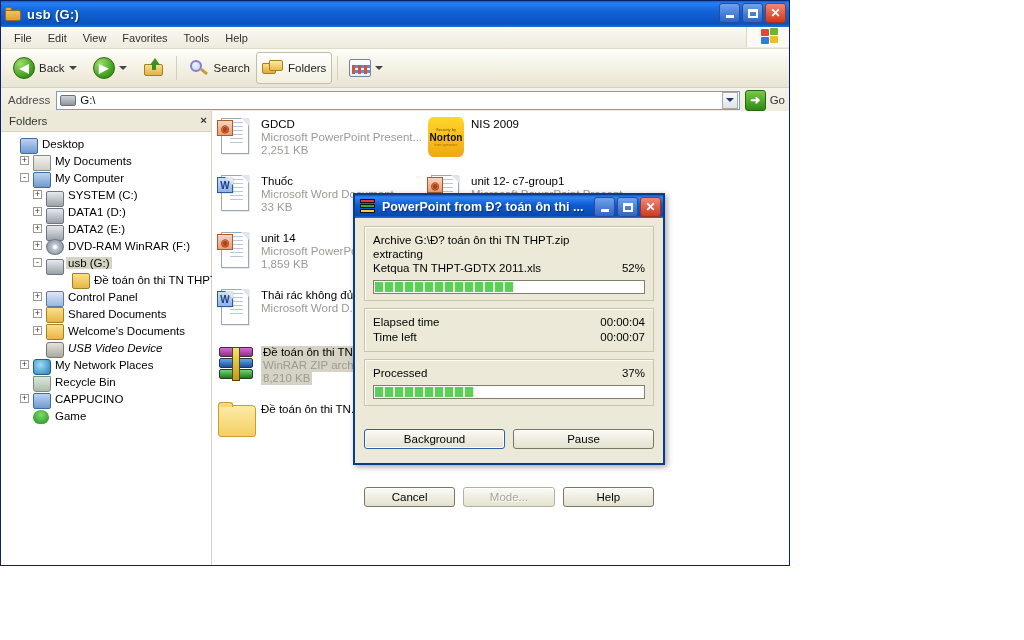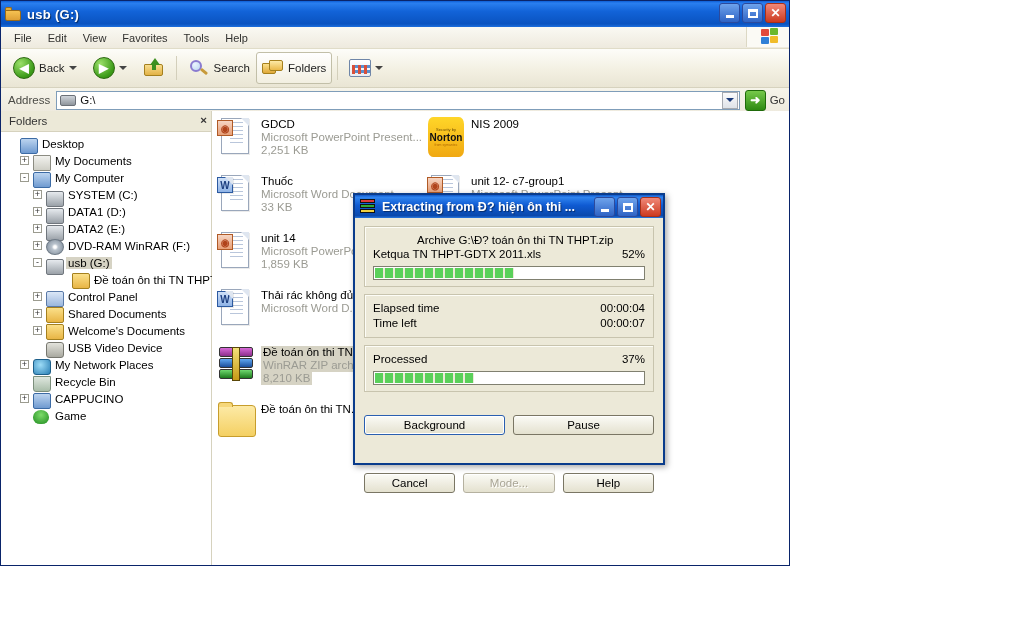--- a/index.html
+++ b/index.html
@@ -139,21 +139,21 @@
   .rtitle-icon i{position:absolute;left:1px;width:15px;height:4px;border:1px solid #111;box-sizing:border-box;}
   .rtitle-icon i.a{top:0;background:#e03a3a;}
   .rtitle-icon i.b{top:5px;background:#33aa33;}
   .rtitle-icon i.c{top:10px;background:#f0d040;}
   .rtitle-txt{color:#fff;font-size:12.5px;font-weight:bold;text-shadow:1px 1px 1px rgba(0,0,0,.45);}
   .rbtns{position:absolute;right:2px;top:2px;display:flex;gap:2px;}
 
   .rbody{padding:8px 9px 0 9px;}
   .panel{background:#ece9d8;border:1px solid #c8c4ae;box-shadow:inset 1px 1px 0 #fdfdf7;padding:6px 8px;
          box-sizing:border-box;margin-bottom:7px;}
-  .ptext{font-size:11.5px;color:#000;line-height:14px;white-space:nowrap;margin-left:44px;}
+  .ptext{font-size:11.5px;color:#000;line-height:14px;white-space:nowrap;}
   .prow{display:flex;justify-content:space-between;font-size:11.5px;color:#000;line-height:15px;}
   .pbar{height:14px;background:#fff;border:1px solid #808070;margin-top:4px;position:relative;box-sizing:border-box;
         padding:1px;}
   .pfill{height:100%;background:repeating-linear-gradient(to right,#5ad05a 0 8px,#ece9d8 8px 10px);}
 
   .btnrow{display:flex;gap:8px;padding:16px 9px;margin-bottom:6px;}
   .btn{flex:1;height:20px;background:linear-gradient(#fbfbf6,#e4e1cf);border:1px solid #7a7664;border-radius:3px;
        font-size:11.5px;color:#000;display:flex;align-items:center;justify-content:center;box-sizing:border-box;
        box-shadow:inset 0 1px 0 #fff;}
   .btn.focus{border:1px solid #2a5fb0;box-shadow:inset 0 0 0 1px #fff,inset 0 1px 0 #fff;}
@@ -346,21 +346,21 @@
             </span>
             <span class="tlabel">Shared Documents</span>
           </div>
           <div class="trow" style="padding-left: 26px;">
             <span class="exp">+</span>
             <span class="ticon">
               <span class="ic-folder" style="position: absolute; left: 0px; top: 0px; width: 16px; height: 14px; display: block;"></span>
             </span>
             <span class="tlabel">Welcome's Documents</span>
           </div>
-          <div class="trow" style="padding-left: 26px;">
+          <div class="trow" style="padding-left: 26px; font-style: italic;">
             <span class="exp blank"></span>
             <span class="ticon">
               <span class="ic-usbcam" style="position: absolute; left: 0px; top: 0px; width: 16px; height: 14px; display: block;"></span>
             </span>
             <span class="tlabel">USB Video Device</span>
           </div>
           <div class="trow" style="padding-left: 13px;">
             <span class="exp">+</span>
             <span class="ticon">
               <span class="ic-net" style="position: absolute; left: 0px; top: 0px; width: 16px; height: 14px; display: block;"></span>
@@ -490,37 +490,38 @@
 
 </div>
 
 <div id="rardlg">
   <div class="rtitle">
     <span class="rtitle-icon">
       <i class="a"></i>
         <i class="b"></i>
         <i class="c"></i>
     </span>
-    <span class="rtitle-txt">Extracting from Đ? hiện ôn thi ...</span>
+    <span class="rtitle-txt">PowerPoint from Đ? toán ôn thi ...</span>
     <span class="rbtns">
       <span class="wbtn min">
           <i></i>
         </span>
       <span class="wbtn max">
           <i></i>
         </span>
       <span class="wbtn cls">
           <i>✕</i>
         </span>
     </span>
   </div>
 
   <div class="rbody">
     <div class="panel">
       <div class="ptext">Archive G:\Đ? toán ôn thi TN THPT.zip</div>
+      <div class="ptext">extracting</div>
       <div class="prow">
         <span>Ketqua TN THPT-GDTX 2011.xls</span>
         <span>52%</span>
       </div>
       <div class="pbar">
         <div class="pfill" id="fill1" style="width: 52%;"></div>
       </div>
     </div>
 
     <div class="panel">

